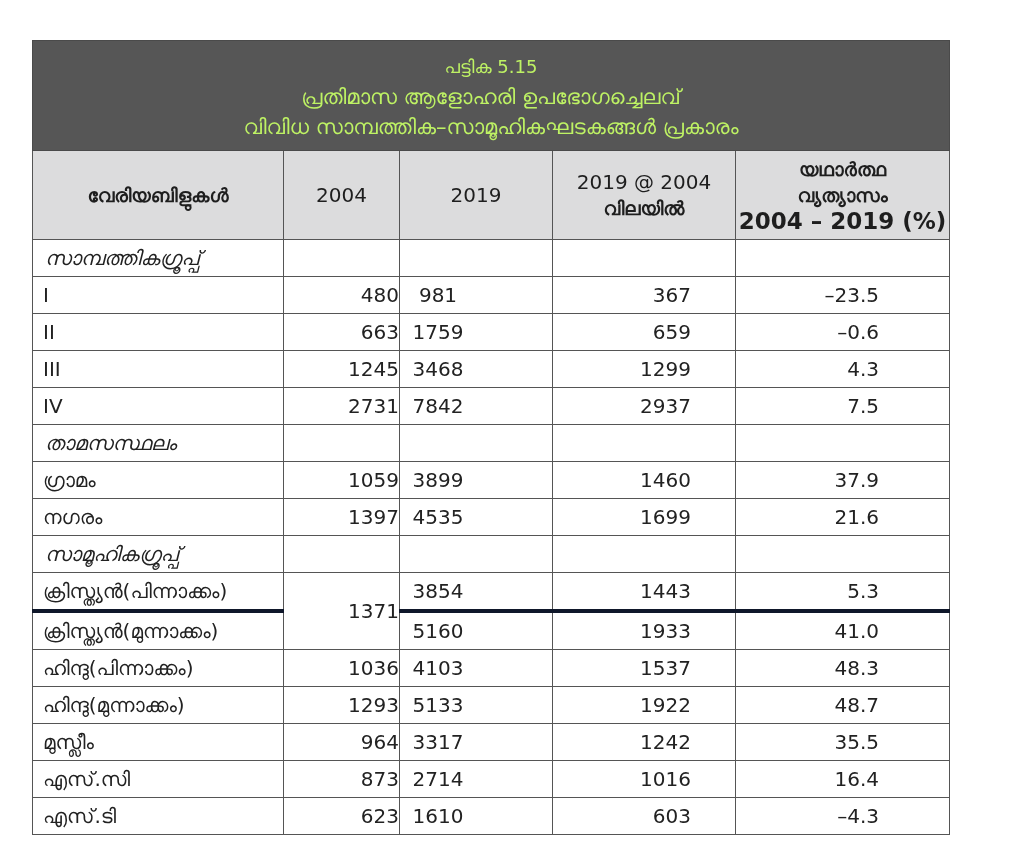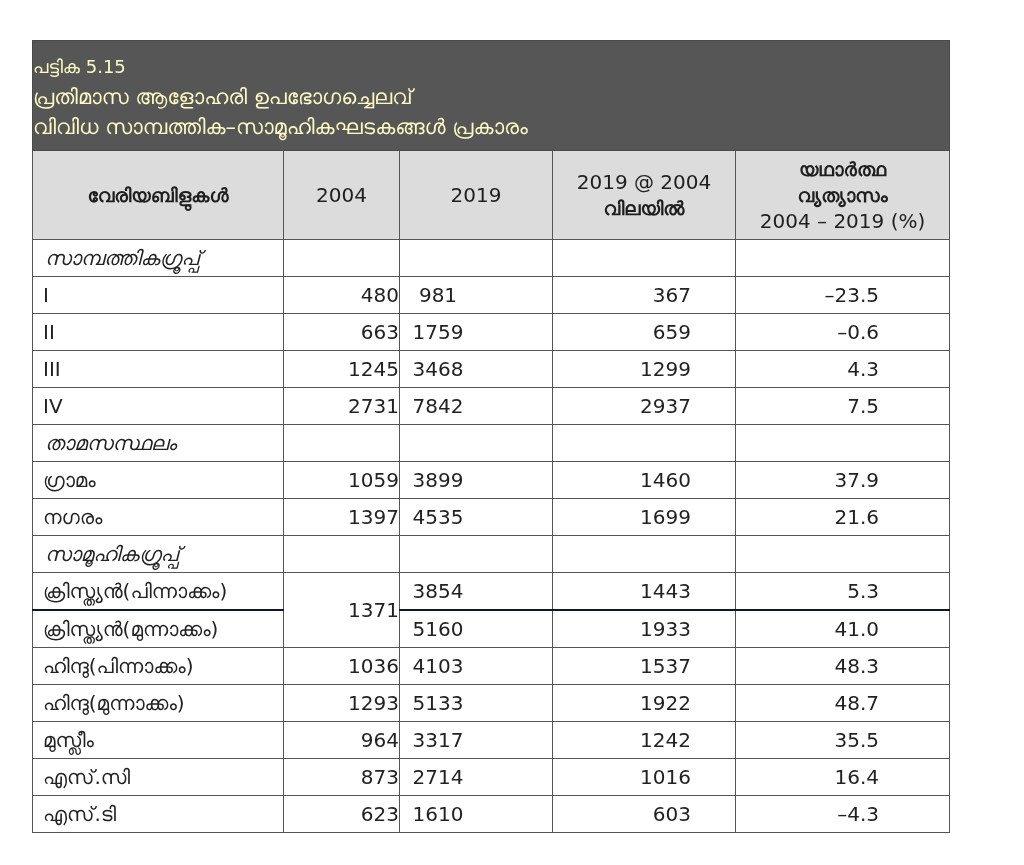--- a/index.html
+++ b/index.html
@@ -37,22 +37,22 @@
       padding: 0;
       font-size: 20px;
       font-weight: normal;
       height: 36px;
       line-height: 36px;
       white-space: nowrap;
       overflow: hidden;
     }
     .title-cell {
       background: #565656;
-      color: #fef9c3;
-      text-align: left;
+      color: #bef264;
+      text-align: center;
       height: 107px;
       line-height: 30px;
       font-size: 21px;
       border: 1.5px solid #4a4a4a;
       padding-top: 2px;
     }
     .title-cell .t1 { font-size: 18px; display: block; }
     .title-cell .t2, .title-cell .t3 { display: block; }
 
     th.hdr {
@@ -78,21 +78,21 @@
       text-align: left;
       padding-left: 12px;
     }
     td.n1 { text-align: right; }
     td.n2 { text-align: center; padding-right: 76px; }
     td.n3 { text-align: right; padding-right: 44px; }
     td.n4 { text-align: right; padding-right: 70px; }
     td.merged {
       vertical-align: middle;
     }
-    tr.thin-top td { border-top: 2px solid #0f172a; }
+    tr.thin-top td { border-top: 4px solid #0f172a; }
   </style>
 </head>
 <body>
 
 <div class="table-wrap">
   <table>
     <colgroup>
       <col class="c0">
         <col class="c1">
         <col class="c2">
@@ -111,21 +111,21 @@
         <th class="hdr">വേരിയബിളുകൾ</th>
         <th class="hdr num">2004</th>
         <th class="hdr num">2019</th>
         <th class="hdr">
           <span class="ln" style="font-weight:normal;font-size:20px;">2019 @ 2004</span>
           <span class="ln">വിലയിൽ</span>
         </th>
         <th class="hdr">
           <span class="ln">യഥാർത്ഥ</span>
           <span class="ln">വ്യത്യാസം</span>
-          <span class="ln" style="font-weight:normal;font-size:20px;">2004 – 2019 (%)</span>
+          <span class="ln" style="font-weight:bold;font-size:23px;">2004 – 2019 (%)</span>
         </th>
       </tr>
     </thead>
     <tbody>
 
       <tr>
         <td class="section">സാമ്പത്തികഗ്രൂപ്പ്</td>
         <td></td>
           <td></td>
           <td></td>

